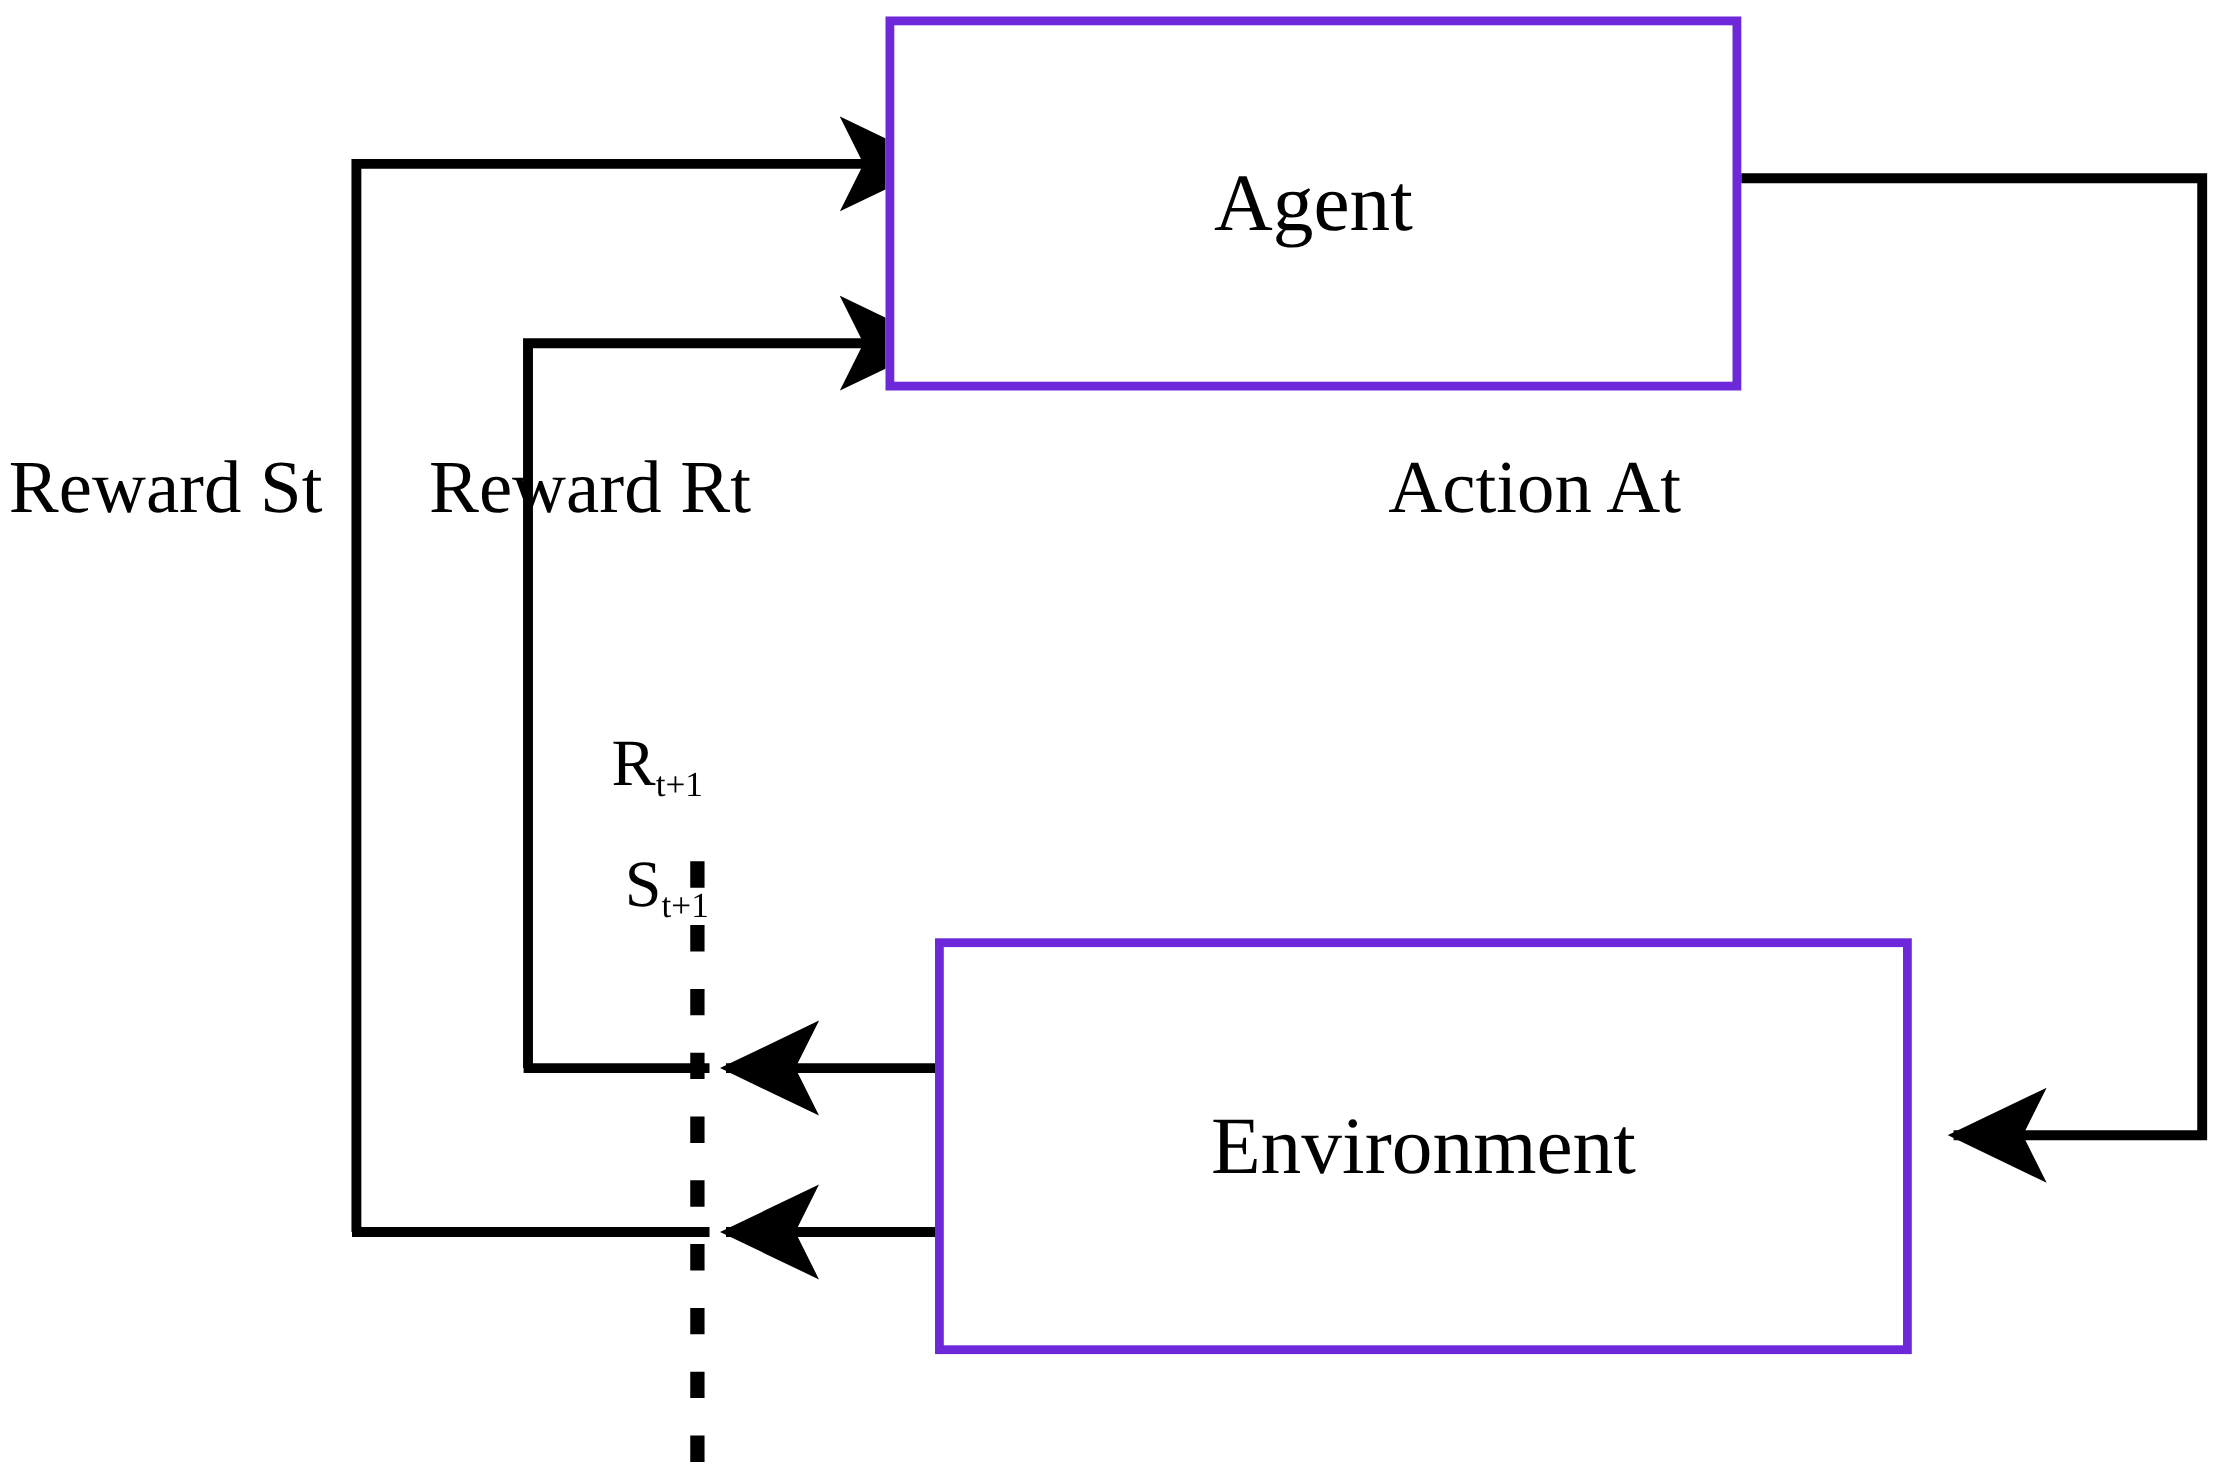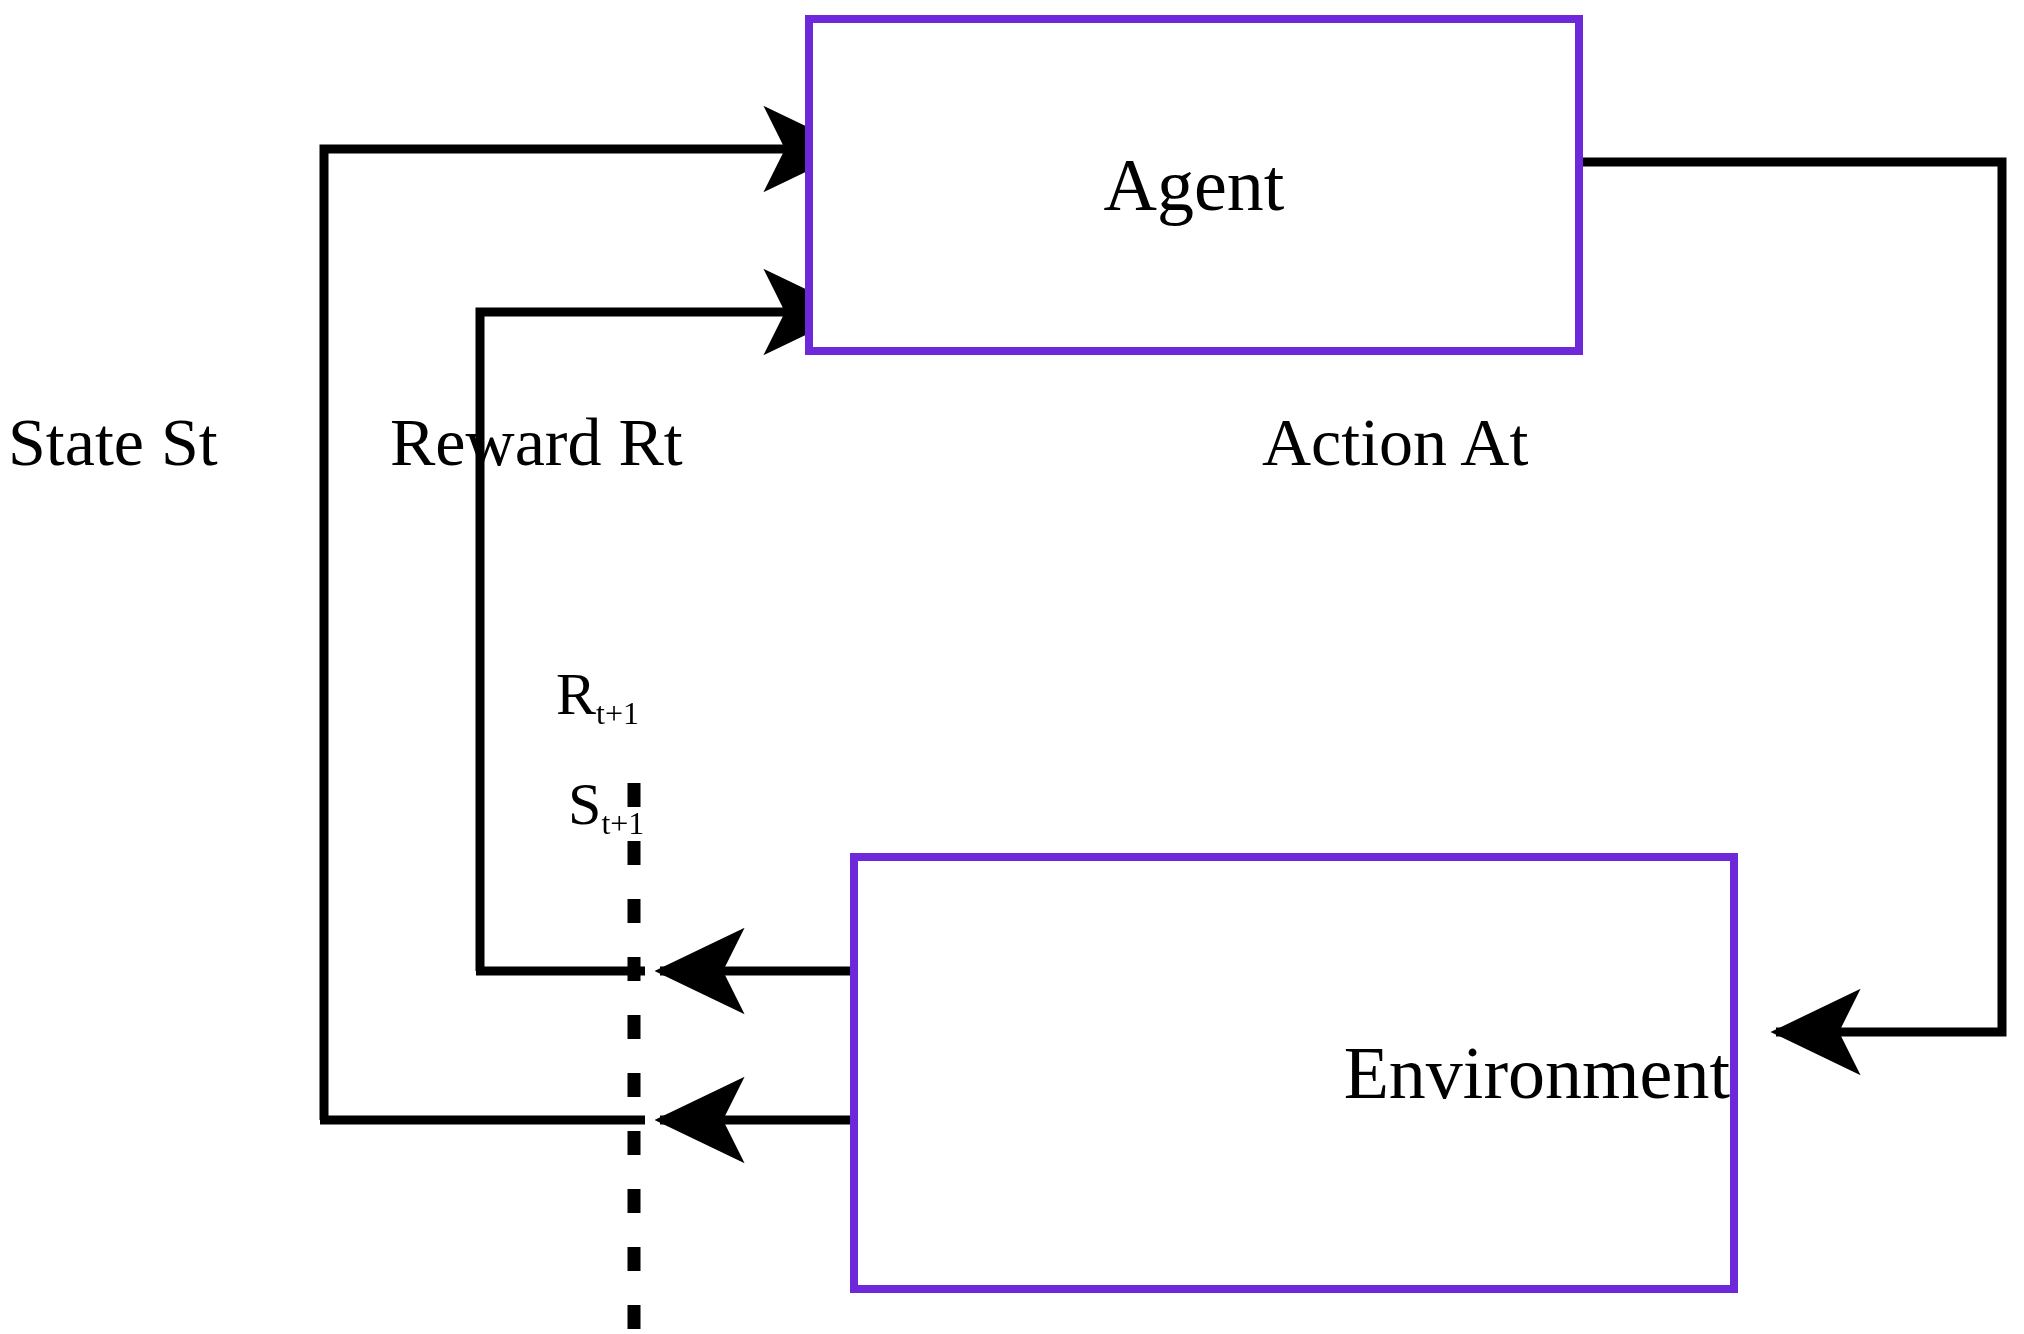--- a/index.html
+++ b/index.html
@@ -41,22 +41,21 @@
   #agent-box {
     left: 805px;
     top: 15px;
     width: 778px;
     height: 340px;
   }
   #environment-box {
     left: 850px;
     top: 853px;
     width: 888px;
-    height: 440px;
-    justify-content: flex-end;
+    height: 378px;
   }
   .edge-label {
     position: absolute;
     font-size: 68px;
     line-height: 1;
     white-space: nowrap;
     color: #000000;
   }
   #label-state {
     left: 8px;
@@ -129,21 +128,21 @@
   </svg>
 
   <div class="node-box" id="agent-box">
     <span class="node-label">Agent</span>
   </div>
 
   <div class="node-box" id="environment-box">
     <span class="node-label">Environment</span>
   </div>
 
-  <div class="edge-label" id="label-state">State St</div>
+  <div class="edge-label" id="label-state">Reward St</div>
 
   <div class="edge-label" id="label-action">Action At</div>
 
   <div class="edge-label" id="label-reward">Reward Rt</div>
 
   <div class="flow-label" id="label-reward-next">
     <span>R</span><span class="sub">t+1</span>
   </div>
 
   <div class="flow-label" id="label-state-next">

